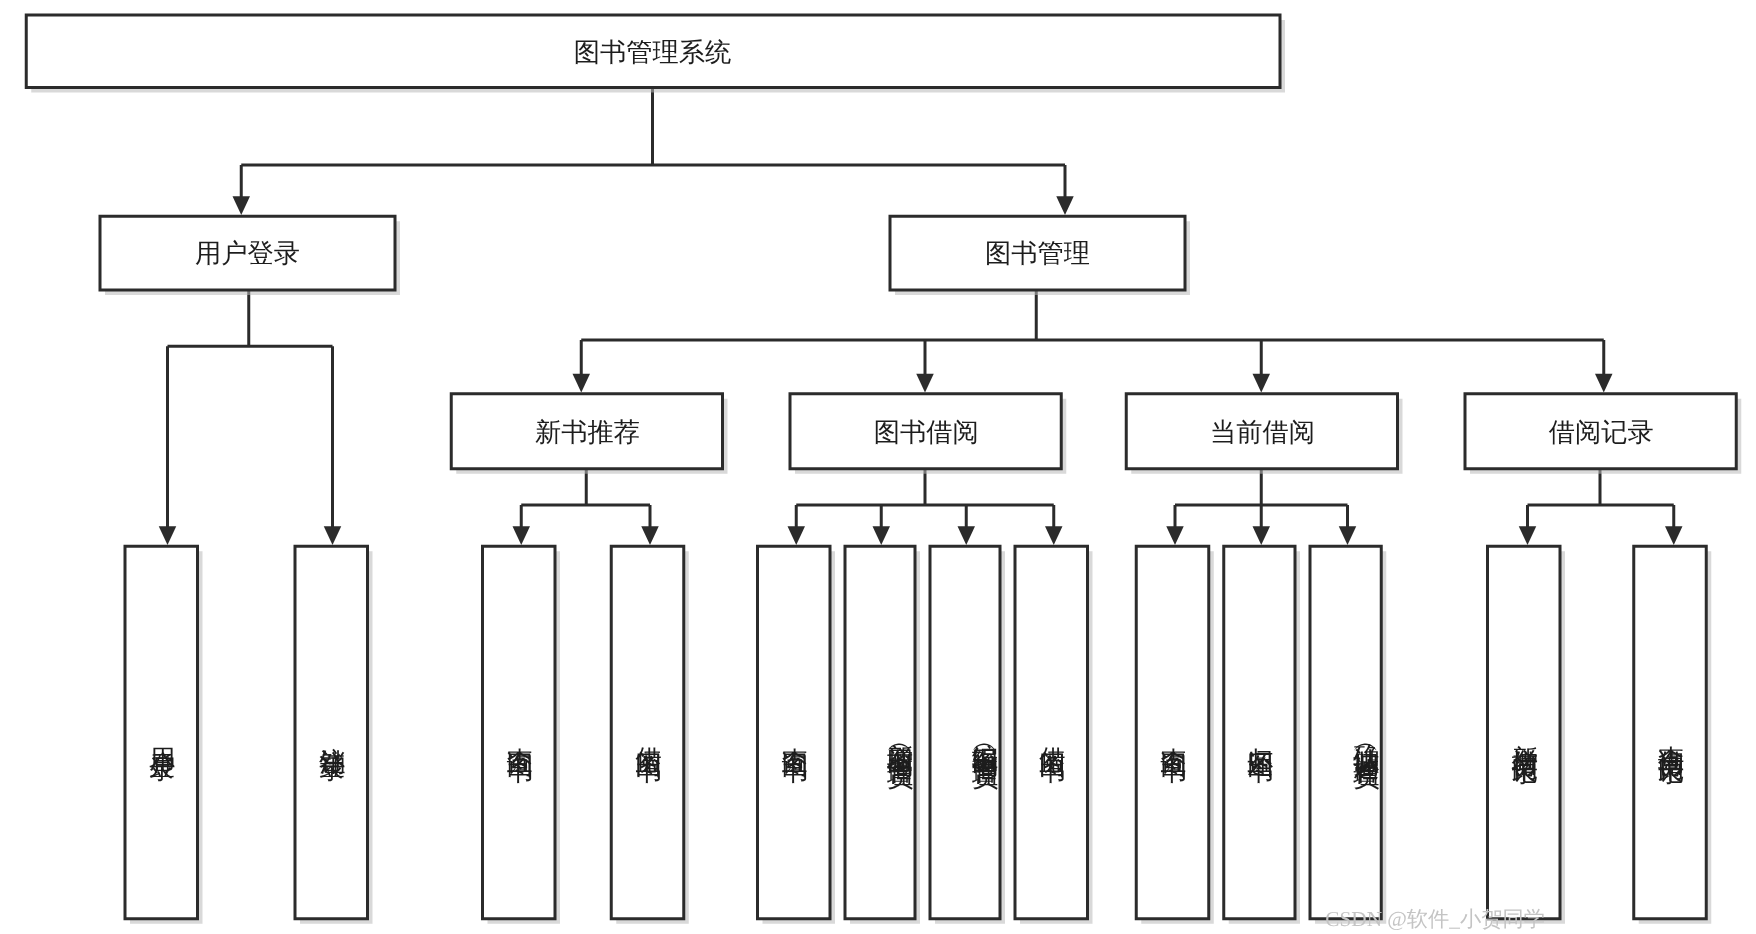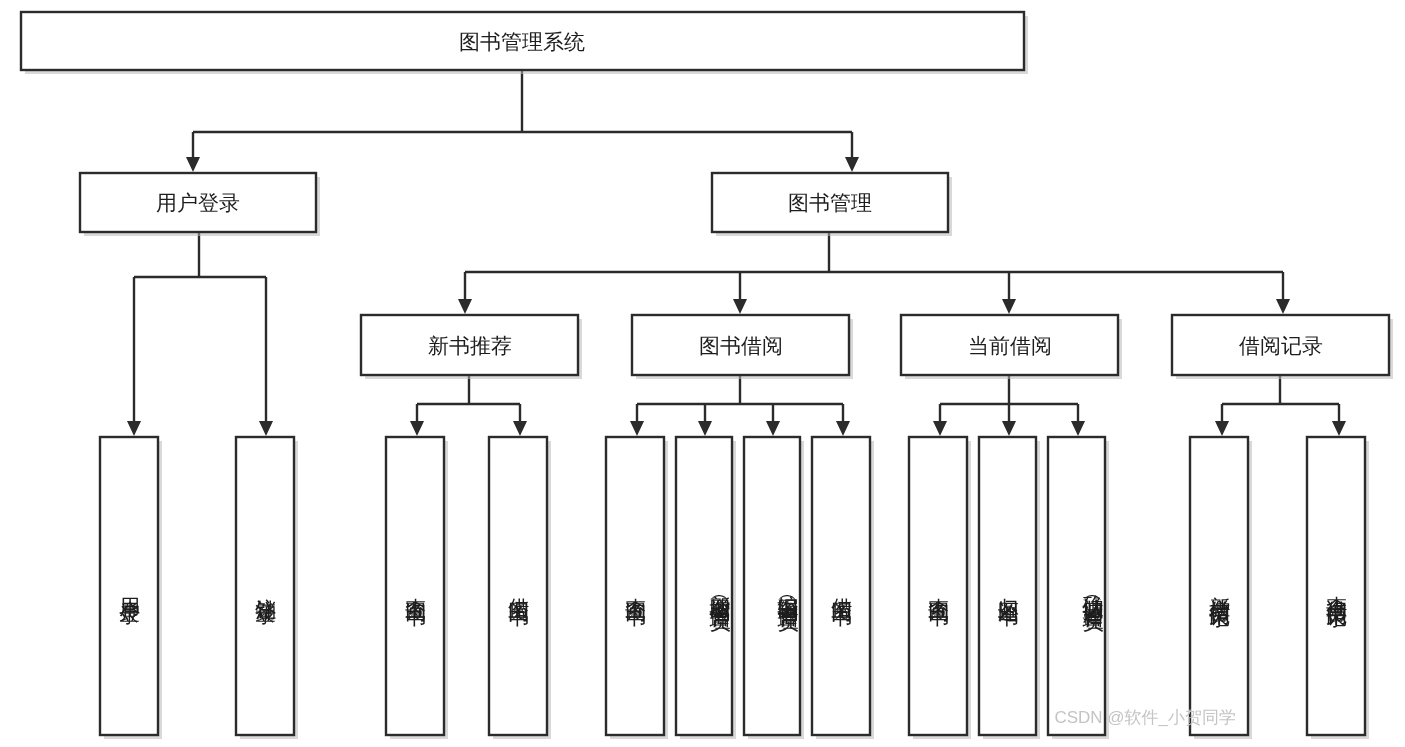--- a/index.html
+++ b/index.html
@@ -64,22 +64,22 @@
     letter-spacing: 2.5px;
     white-space: nowrap;
     display: flex;
     align-items: center;
     justify-content: center;
     pointer-events: none;
   }
   .watermark {
     position: absolute;
     right: 14px;
-    bottom: 18px;
-    font-family: Liberation Sans, sans-serif;
+    bottom: 0;
+    font-family: Liberation Serif, serif;
     font-size: 17px;
     color: #c4c4c4;
     white-space: nowrap;
     user-select: none;
   }
 </style>
 </head>
 <body>
 
 <div id="diagram-root">

